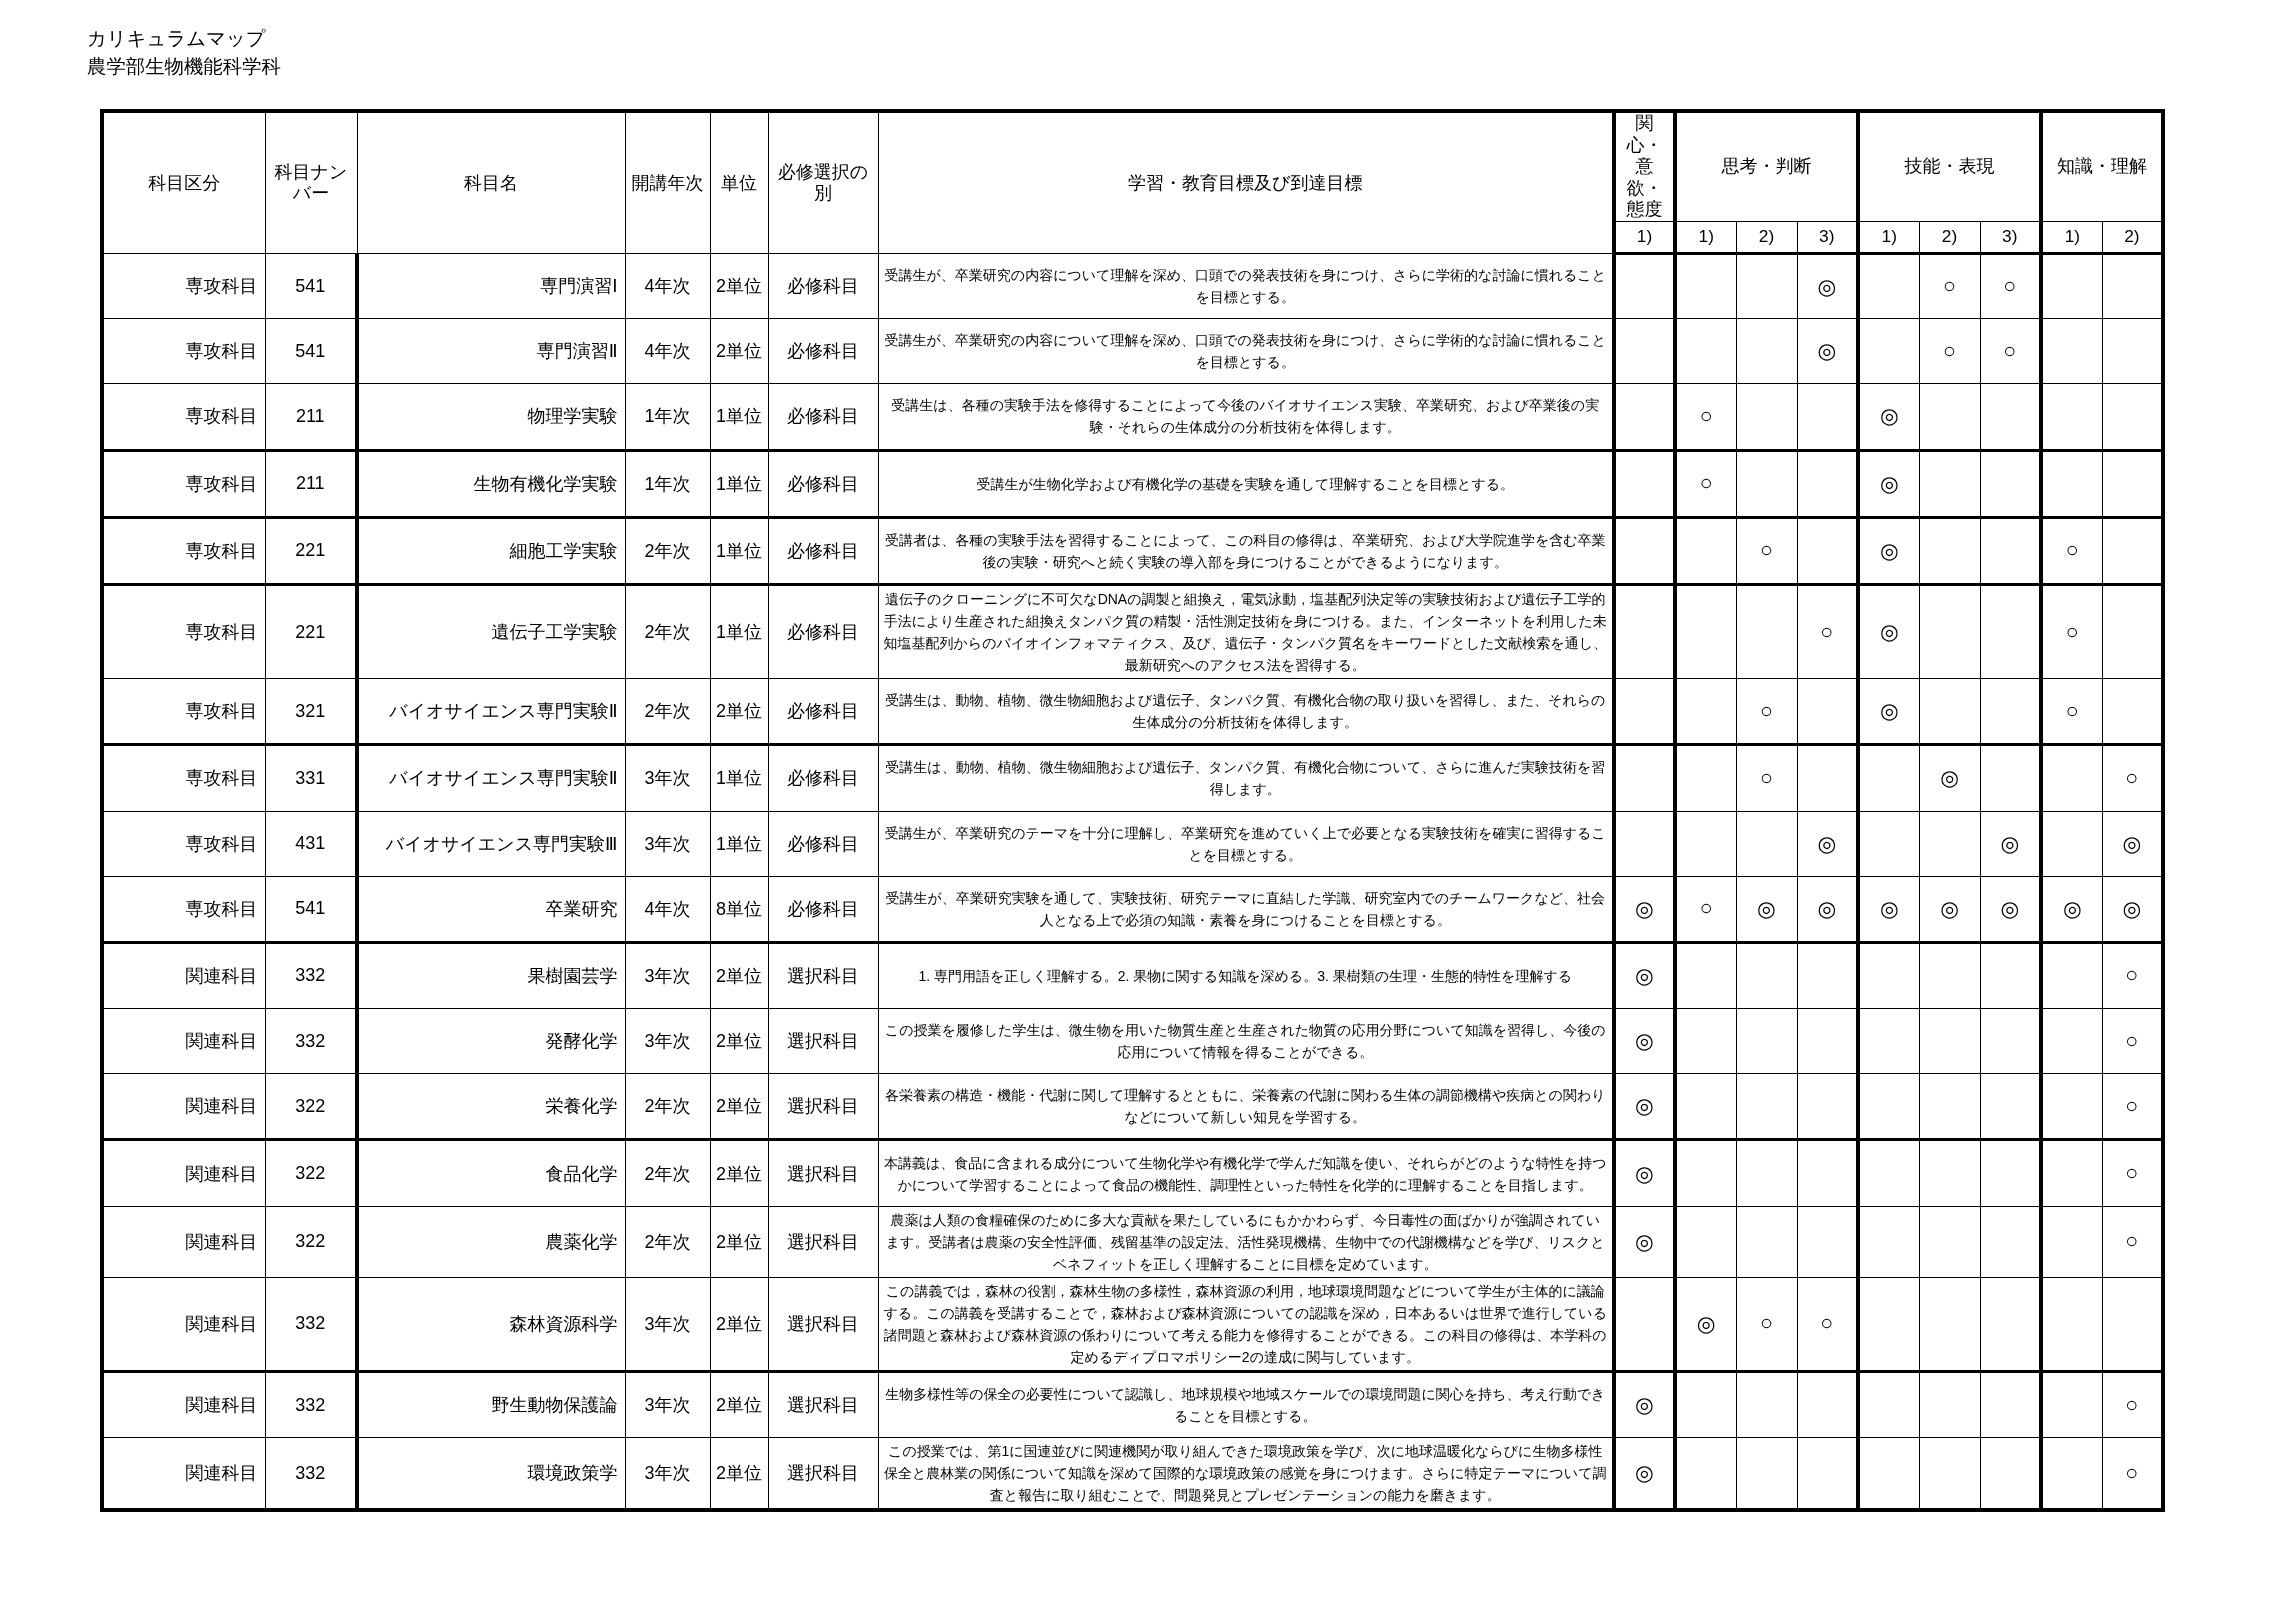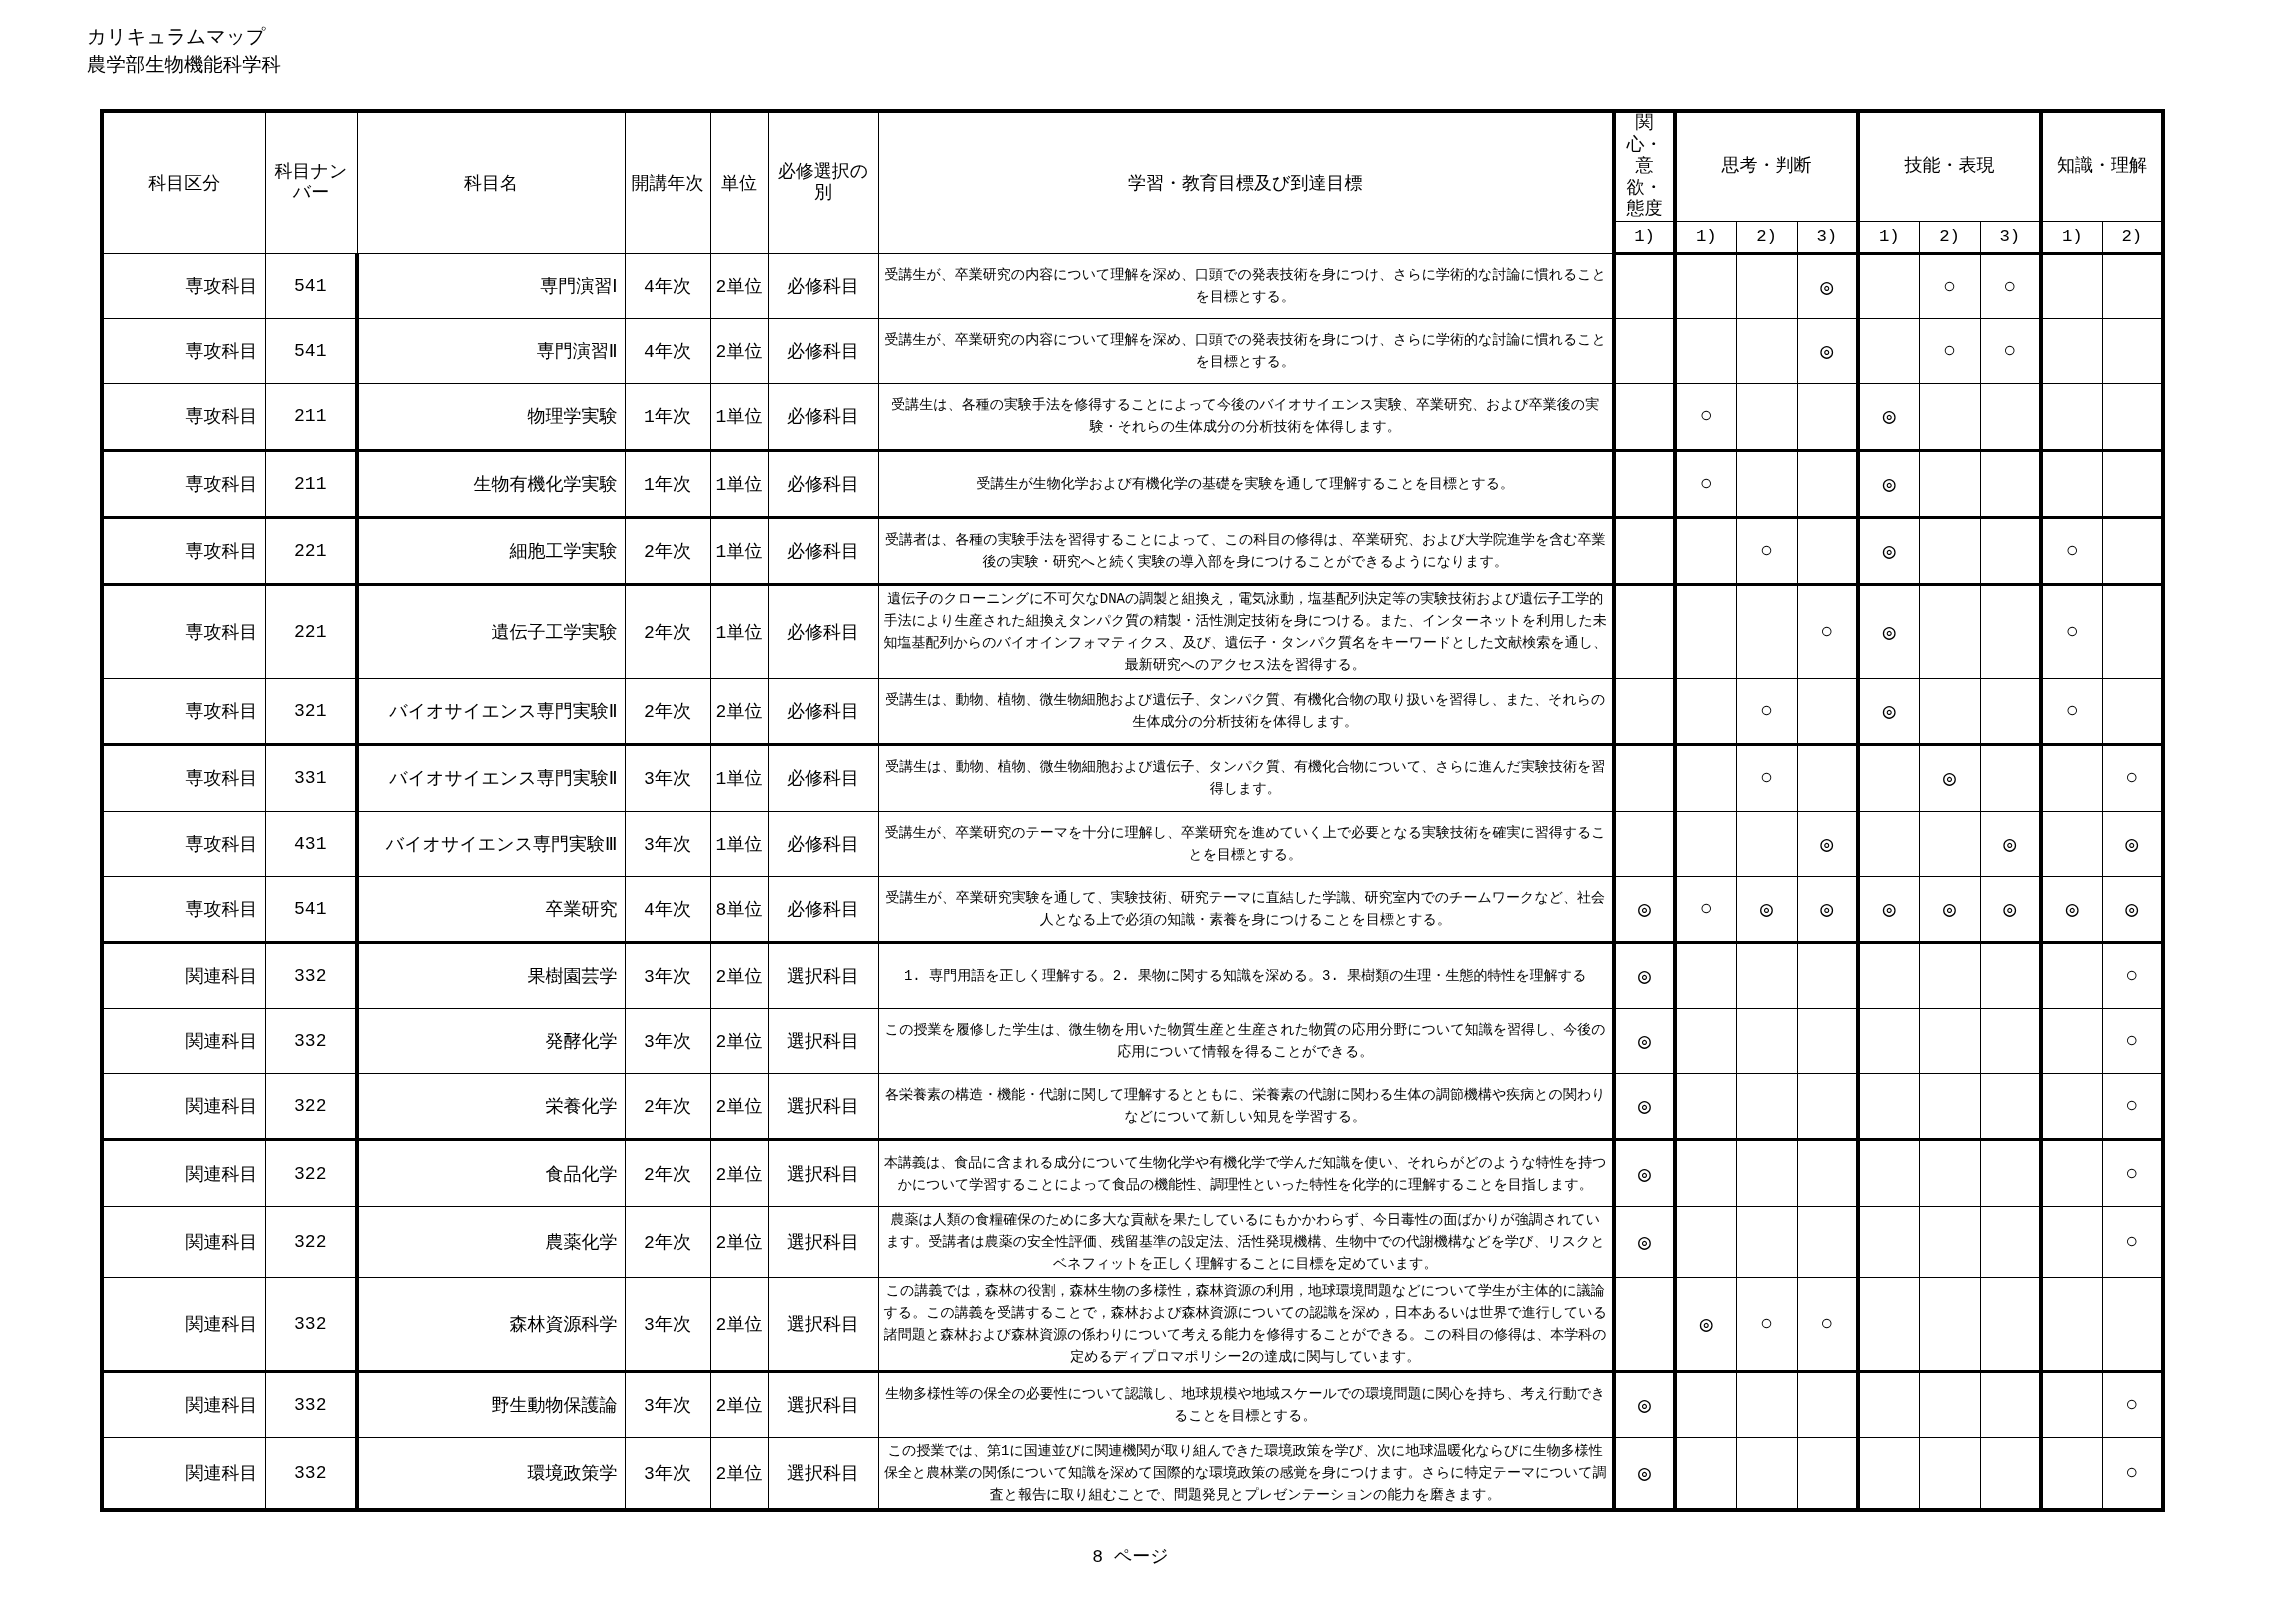--- a/index.html
+++ b/index.html
@@ -1,17 +1,17 @@
 <!DOCTYPE html>
 <html style="font-size:11px"><head>
 <meta charset="utf-8">
 <style>
   html,body{margin:0;padding:0;background:#fff;}
   .page{position:relative;width:1880px;height:1623px;background:#ffffff;
-        font-family:Liberation Mono, monospace;color:#000;}
+        font-family:Liberation Sans, sans-serif;color:#000;}
   .titles{position:absolute;left:87px;top:23.6px;font-size:19.4px;line-height:28px;}
   .titles div{white-space:nowrap;}
   table.cmap{position:absolute;left:100px;top:109px;width:2061px;
              border-collapse:collapse;table-layout:fixed;border:4.2px solid #000;}
   th,td{border:1.4px solid #000;font-weight:normal;vertical-align:middle;
         padding:0;font-size:18px;color:#000;}
   thead tr.grp-row th{height:101px;}
   thead tr.sub-row th{height:30.5px;border-bottom-width:3.5px;font-size:17.3px;}
   th.grp{word-break:break-all;padding:0 3.5px;line-height:21.5px;}
   tbody td{height:60px;}
@@ -402,16 +402,15 @@
         <td class="c-mark"></td>
         <td class="c-mark m5"></td>
         <td class="c-mark"></td>
         <td class="c-mark"></td>
         <td class="c-mark m8"></td>
         <td class="c-mark">○</td>
       </tr>
       </tbody>
   </table>
 
-  <div class="footer">8 ページ</div>
 
 </div>
 
 
 </body></html>

